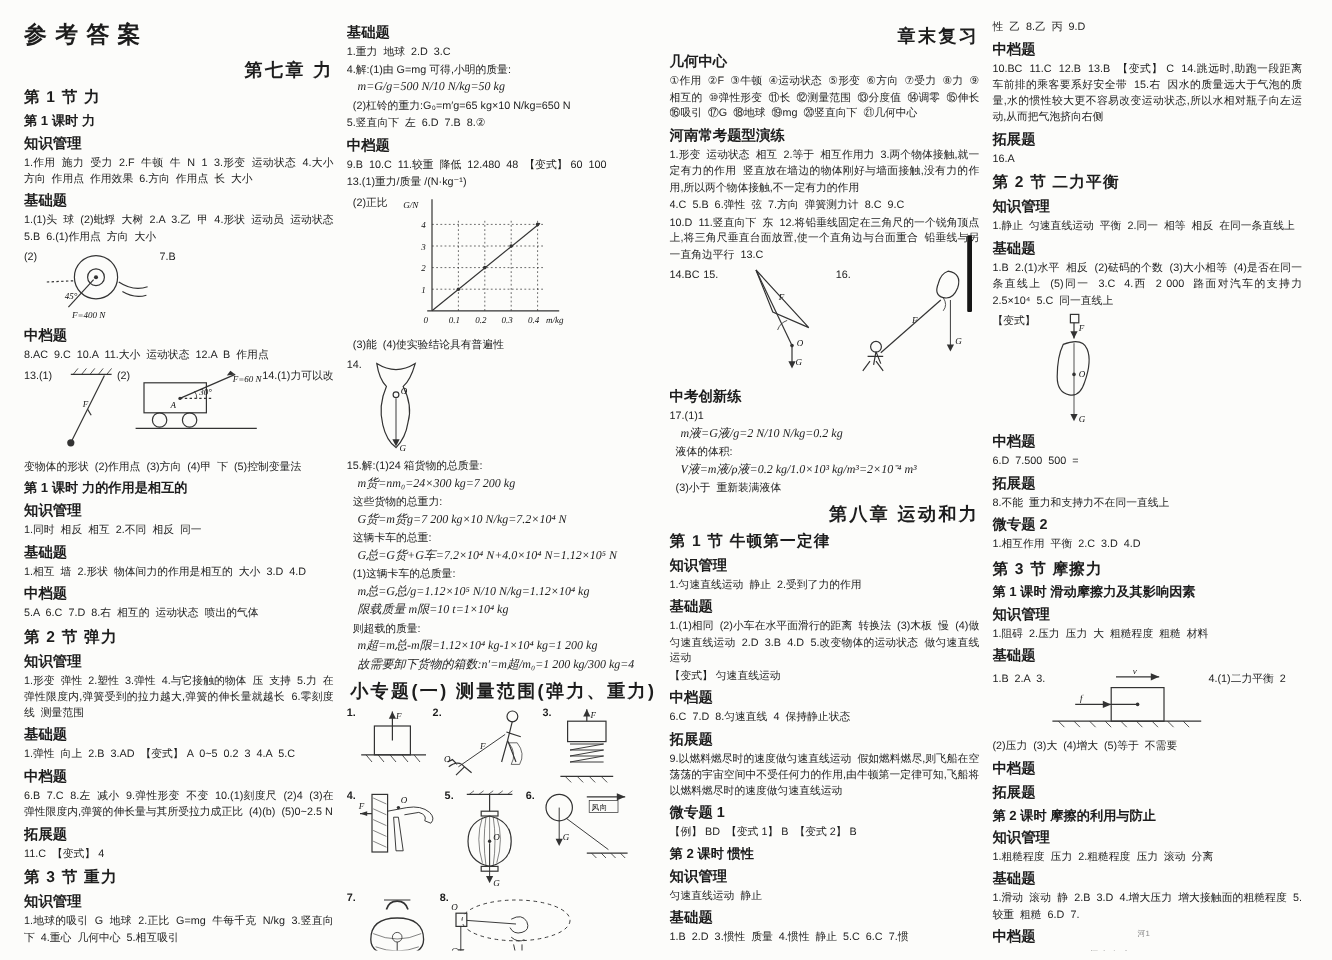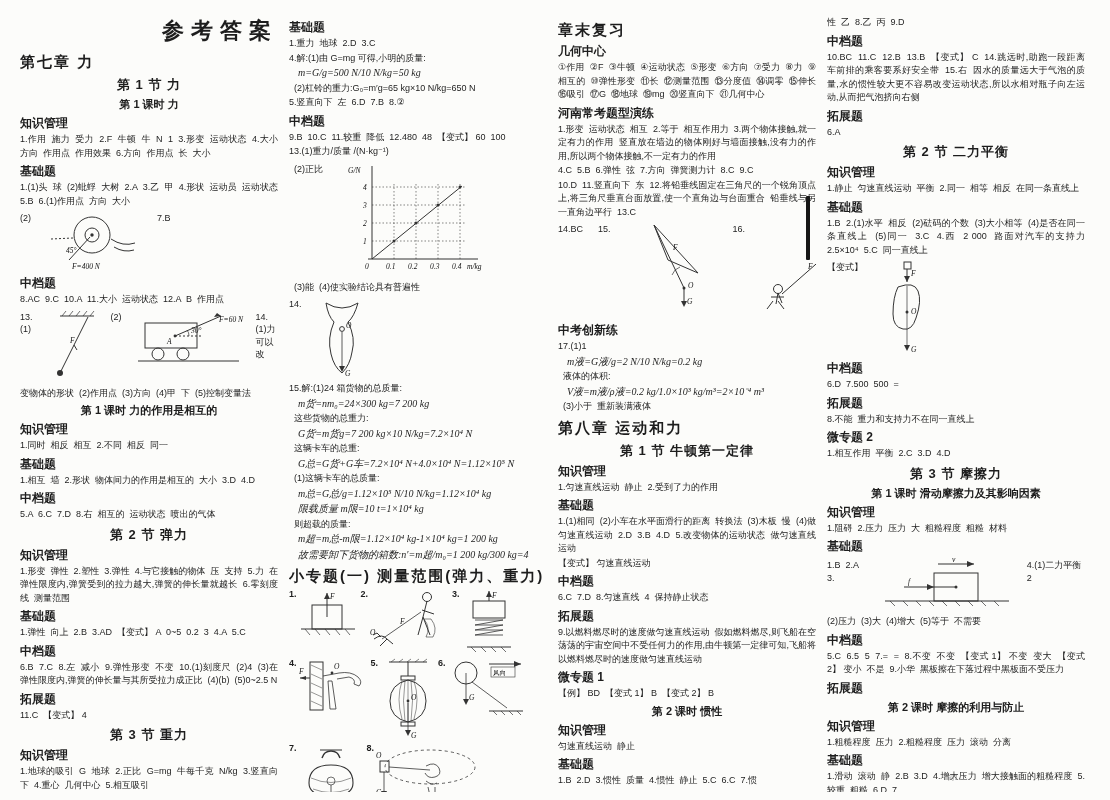--- a/index.html
+++ b/index.html
@@ -1,28 +1,28 @@
 <!DOCTYPE html>
 <html><head>
 <meta charset="utf-8">
 <style>
   html,body{margin:0;padding:0;background:#ffffff;}
   .page{position:relative;width:1110px;height:800px;background:#fcfcfa;overflow:hidden;
         box-sizing:border-box;padding:16px 16px 8px 20px;display:flex;gap:11px;
         font-family:"Liberation Sans","DejaVu Sans",sans-serif;color:#1d1d1d;}
   .col{flex:0 0 258px;width:258px;overflow:hidden;}
-  .h1{font-size:22px;font-weight:bold;text-align:right;letter-spacing:7px;margin:0 0 7px;}
-  .h2{font-size:15px;font-weight:bold;text-align:left;letter-spacing:2px;margin:5px 0 3px;}
-  .h3{font-size:13px;font-weight:bold;text-align:center;letter-spacing:1px;margin:4px 0 2px;}
-  .h4{font-size:11px;font-weight:bold;text-align:center;margin:3px 0 2px;}
+  .h1{font-size:19px;font-weight:bold;text-align:left;letter-spacing:7px;margin:0 0 7px;}
+  .h2{font-size:15px;font-weight:bold;text-align:right;letter-spacing:2px;margin:5px 0 3px;}
+  .h3{font-size:13px;font-weight:bold;letter-spacing:1px;margin:4px 0 2px;}
+  .h4{font-size:11px;font-weight:bold;margin:3px 0 2px;}
   .lab{font-size:12px;font-weight:bold;margin:3px 0 1px;}
   .p{font-size:9px;line-height:1.5;white-space:pre-wrap;text-align:justify;margin:0 0 1px;}
   .fm{font-size:10px;line-height:1.45;white-space:pre-wrap;margin:1px 0 1px;padding-left:9px;
       font-family:Liberation Serif, serif;font-style:italic;}
-  .fig{display:flex;align-items:flex-start;gap:15px;font-size:9px;margin:2px 0;}
+  .fig{display:flex;align-items:flex-start;gap:3px;font-size:9px;margin:2px 0;}
   .figtxt{white-space:pre-wrap;padding-top:2px;line-height:1.4;}
   .sk{display:inline-block;line-height:0;}
   .sk svg{overflow:visible;}
   .sk text{font-size:7.5px;font-family:"Liberation Serif","DejaVu Serif",serif;font-style:italic;fill:#111;}
   .dgrid{display:flex;flex-wrap:wrap;column-gap:3px;row-gap:3px;margin-top:3px;}
   .gitem{display:flex;align-items:flex-start;}
   .gnum{font-size:9px;font-weight:bold;margin-right:1px;}
   .footer{position:absolute;left:948px;top:774px;font-size:6.5px;color:#888;}
   .artifact{position:absolute;left:806px;top:196px;width:4px;height:64px;background:#161616;border-radius:1px;}
 </style>
@@ -387,21 +387,21 @@
       <div class="lab">知识管理</div>
       <div class="p">匀速直线运动  静止</div>
       <div class="lab">基础题</div>
       <div class="p">1.B  2.D  3.惯性  质量  4.惯性  静止  5.C  6.C  7.惯</div>
     </div>
   <div class="col">
       <div class="p">性  乙  8.乙  丙  9.D</div>
       <div class="lab">中档题</div>
       <div class="p">10.BC  11.C  12.B  13.B  【变式】 C  14.跳远时,助跑一段距离  车前排的乘客要系好安全带  15.右  因水的质量远大于气泡的质量,水的惯性较大更不容易改变运动状态,所以水相对瓶子向左运动,从而把气泡挤向右侧</div>
       <div class="lab">拓展题</div>
-      <div class="p">6.A</div>
+      <div class="p">16.A</div>
       <div class="h3">第 2 节  二力平衡</div>
       <div class="lab">知识管理</div>
       <div class="p">1.静止  匀速直线运动  平衡  2.同一  相等  相反  在同一条直线上</div>
       <div class="lab">基础题</div>
       <div class="p">1.B  2.(1)水平  相反  (2)砝码的个数  (3)大小相等  (4)是否在同一条直线上  (5)同一  3.C  4.西  2 000  路面对汽车的支持力  2.5×10⁴  5.C  同一直线上</div>
       <div class="fig">
         <span class="figtxt">【变式】</span>
         <span class="sk"><svg width="56" height="98" viewBox="0 0 56 98">
             <rect x="26" y="3" width="7" height="7" fill="none" stroke="#333"></rect>
             <line x1="29" y1="10" x2="29" y2="23" stroke="#333"></line>
@@ -437,21 +437,20 @@
             <path d="M92 7 l-7 -3 v6 z" fill="#333"></path>
             <line x1="22" y1="30" x2="74" y2="30" stroke="#333"></line>
             <path d="M52 30 l-7 -3 v6 z" fill="#333"></path>
             <text x="70" y="5">v</text>
             <text x="26" y="27">f</text>
           </svg></span>
         <span class="figtxt">4.(1)二力平衡  2</span>
       </div>
       <div class="p">(2)压力  (3)大  (4)增大  (5)等于  不需要</div>
       <div class="lab">中档题</div>
-      <div class="p">5.C  6.5  5  7.=  =  8.不变  不变  【变式 1】 不变  变大  【变式 2】 变小  不是  9.小华  黑板擦在下落过程中黑板面不受压力</div>
       <div class="lab">拓展题</div>
       <div class="h4">第 2 课时  摩擦的利用与防止</div>
       <div class="lab">知识管理</div>
       <div class="p">1.粗糙程度  压力  2.粗糙程度  压力  滚动  分离</div>
       <div class="lab">基础题</div>
       <div class="p">1.滑动  滚动  静  2.B  3.D  4.增大压力  增大接触面的粗糙程度  5.较重  粗糙  6.D  7.</div>
       <div class="lab">中档题</div>
       <div class="p">8.D  9.C  10.BC  11.竖直向上</div>
     </div>
   <div class="artifact"></div>

